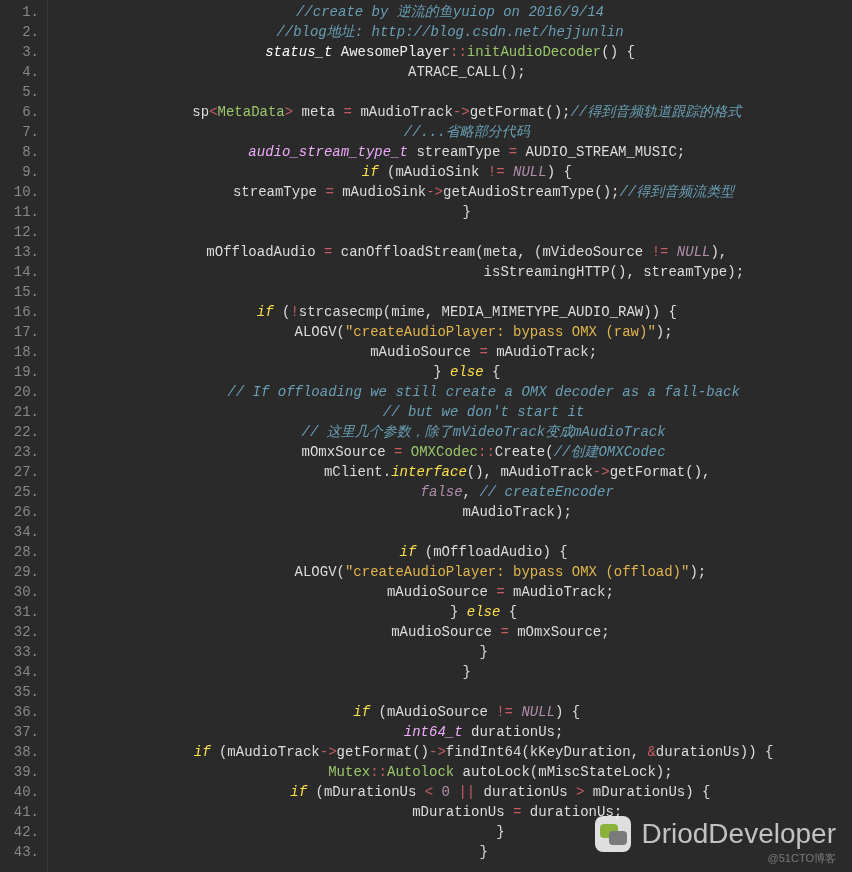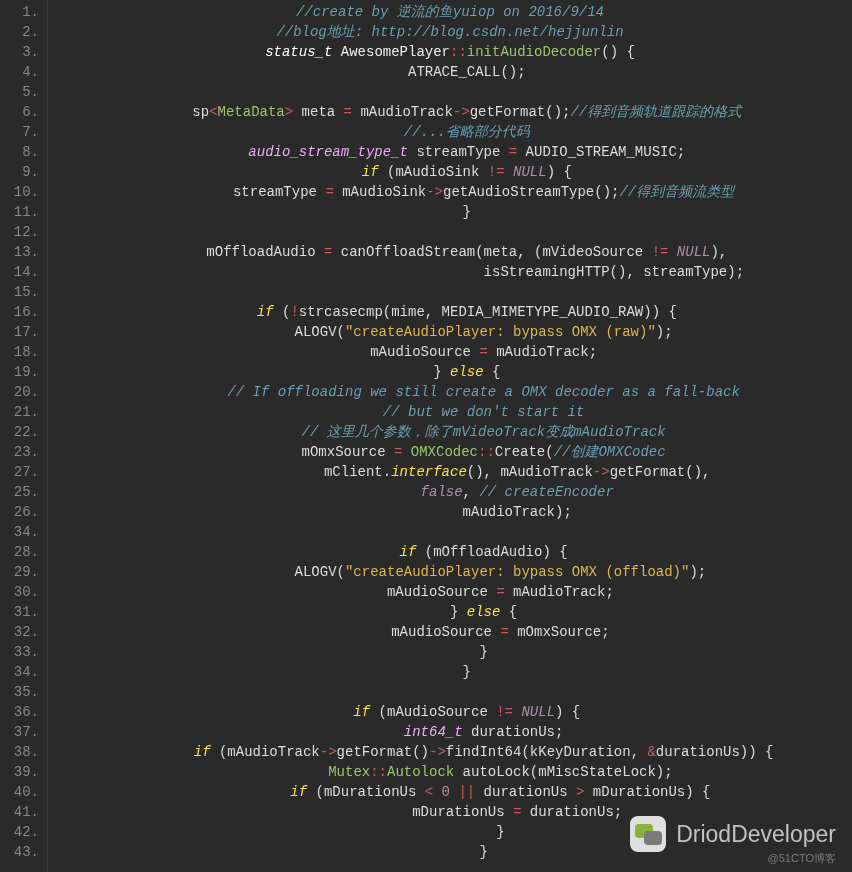--- a/index.html
+++ b/index.html
@@ -81,21 +81,21 @@
     .watermark .icon .bubble2 {
       position: absolute;
       width: 18px; height: 14px;
       background: #888;
       border-radius: 4px;
       right: 4px; bottom: 7px;
     }
     .watermark .text {
       color: #ddd;
       font-family: -apple-system, sans-serif;
-      font-size: 23px;
+      font-size: 28px;
       font-weight: 300;
     }
     .watermark .sub {
       position: absolute;
       right: 0;
       bottom: -16px;
       font-size: 11px;
       color: #888;
       font-family: sans-serif;
       text-align: right;

